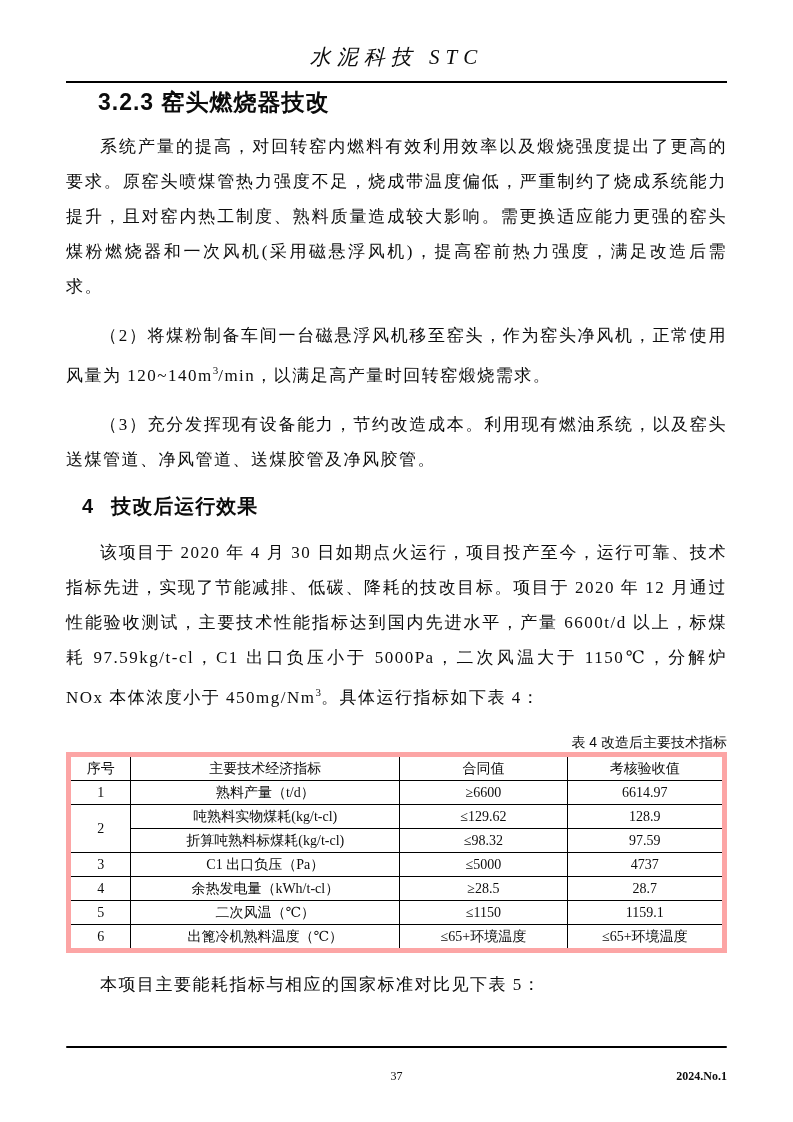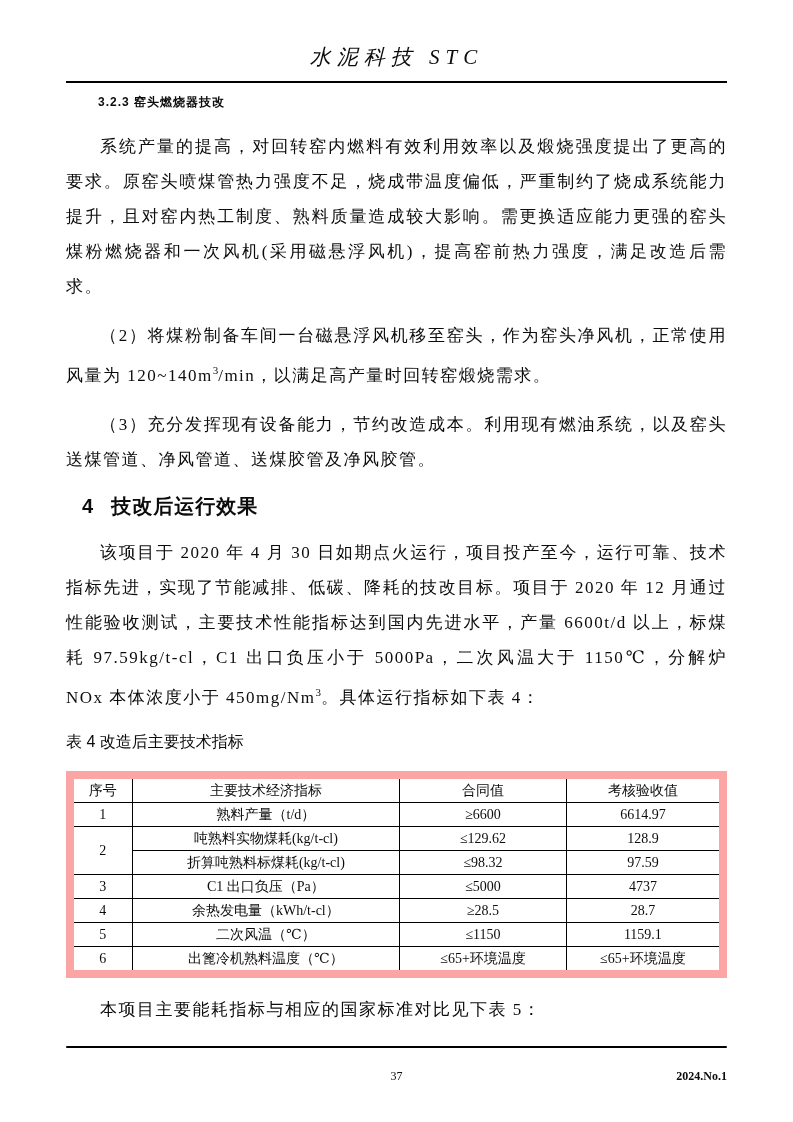--- a/index.html
+++ b/index.html
@@ -22,21 +22,21 @@
     font-style: italic;
     letter-spacing: 6px;
     line-height: 30px;
     font-family: "Liberation Serif", "DejaVu Serif", serif;
   }
   .header-rule { margin-top: 9px; height: 2px; background: #000; }
 
   
   .sec-heading-sub {
     font-family: "Liberation Sans", "DejaVu Sans", sans-serif;
-    font-size: 12px; font-weight: bold;
+    font-size: 23px; font-weight: bold;
     margin: 6px 0 0 0; padding-left: 32px;
     letter-spacing: 1px; line-height: 26px;
   }
   .sec-heading-main {
     font-family: "Liberation Sans", "DejaVu Sans", sans-serif;
     font-size: 20px; font-weight: bold;
     margin: 11px 0 0 16px; letter-spacing: 1px; line-height: 30px;
   }
   .sec-heading-main .sec-num { margin-right: 17px; }
 
@@ -46,29 +46,29 @@
     letter-spacing: 1.5px;
     text-align: justify; text-indent: 2em;
     margin: 14px 0;
   }
   .body-p sup { font-size: 11px; letter-spacing: 0; }
   .body-p sub { font-size: 11px; letter-spacing: 0; }
 
   
   .table-caption {
     margin-top: 18px;
-    text-align: left;
+    text-align: right;
     font-family: "Liberation Sans", "DejaVu Sans", sans-serif;
-    font-size: 16px; line-height: 20px; font-weight: 500;
+    font-size: 14px; line-height: 20px; font-weight: 500;
   }
   table.t4 {
     width: 100%;
     border-collapse: collapse;
-    margin-top: 19px;
-    border: 8px solid #fca5a5;
+    margin-top: 0;
+    border: 5px solid #fca5a5;
     table-layout: fixed;
   }
   table.t4 th, table.t4 td {
     border: 1px solid #000;
     text-align: center;
     font-size: 14px;
     font-weight: normal;
     height: 23px;
     padding: 0 3px;
     overflow: hidden;

